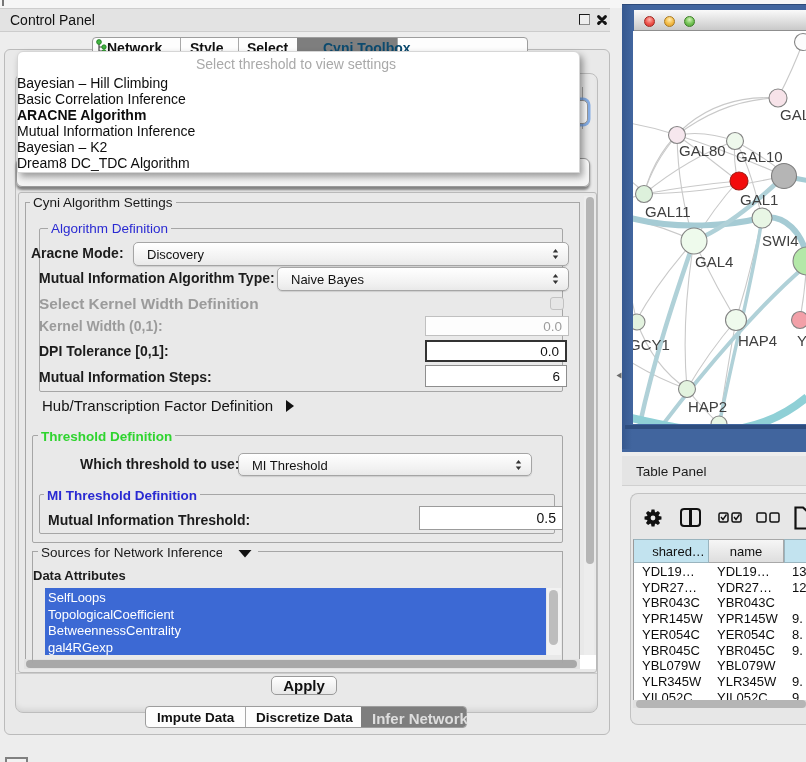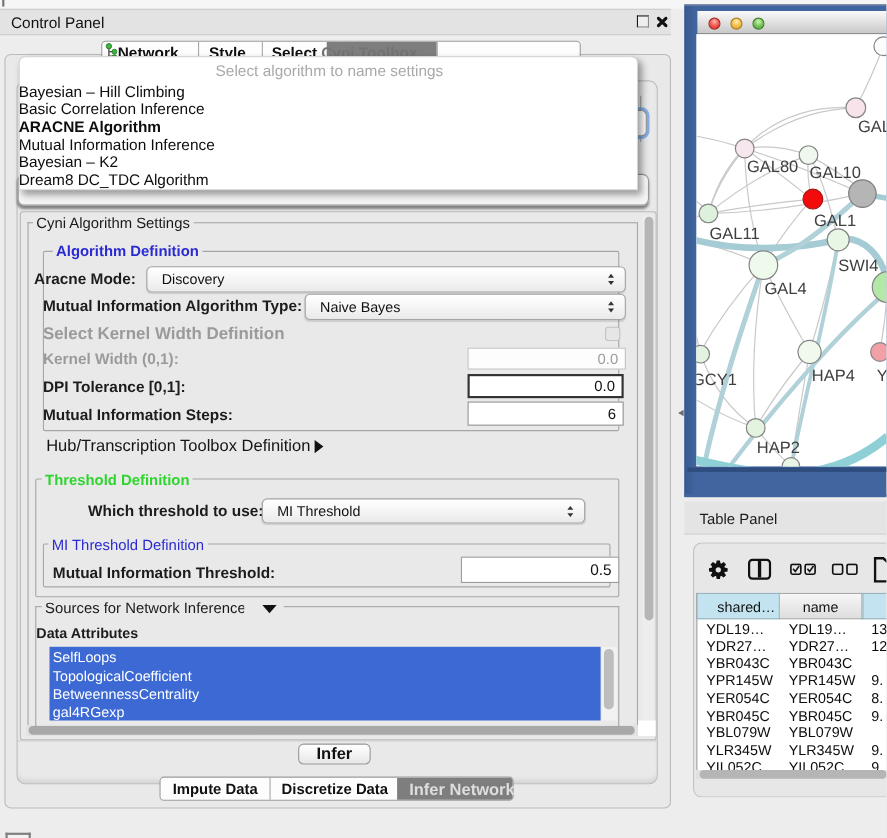--- a/index.html
+++ b/index.html
@@ -38,42 +38,42 @@
 </div>
 <svg class="abs" style="left:95px;top:39px" width="12" height="16" viewBox="0 0 12 16">
  <path d="M4 4 L4 12 M4 8 L9 8 M4 12 L9 12" stroke="#4a4a4a" stroke-width="1.2" fill="none"></path>
  <circle cx="4" cy="3" r="2.4" fill="#44b544" stroke="#1c7a1c" stroke-width="0.8"></circle>
  <circle cx="9" cy="8" r="2.2" fill="#44b544" stroke="#1c7a1c" stroke-width="0.8"></circle>
  <circle cx="9" cy="13" r="2.2" fill="#44b544" stroke="#1c7a1c" stroke-width="0.8"></circle>
 </svg>
 <div class="abs" style="left:107px;top:40px;font-size:14px;font-weight:600;color:#111;">Network</div>
 <div class="abs" style="left:190px;top:40px;font-size:14px;font-weight:600;color:#111;">Style</div>
 <div class="abs" style="left:247px;top:40px;font-size:14px;font-weight:600;color:#111;">Select</div>
-<div class="abs" style="left:292px;top:40px;font-size:14px;font-weight:600;color:#737373;">Cyni Toolbox</div>
+<div class="abs" style="left:323px;top:40px;font-size:14px;font-weight:600;color:#0c4a6e;">Cyni Toolbox</div>
 <div class="abs" style="left:407px;top:40px;font-size:14px;font-weight:600;color:#111;margin-top:35px;">jActiveMNodules</div>
 
 <div class="abs" style="left:15px;top:73px;width:583px;height:640px;background:#e9e9e9;border:1px solid #bdbdbd;border-radius:8px;box-sizing:border-box;box-shadow:inset 0 -5px 7px -4px rgba(0,0,0,.14);"></div>
 
 <div class="abs" style="left:582px;top:87px;width:1px;height:42px;background:#a2a2a2;"></div>
 <div class="abs" style="left:200px;top:100px;width:386px;height:22px;background:#fff;border:1px solid #979797;border-radius:5px;box-shadow:0 0 0 2.5px rgba(110,160,230,.8);"></div>
 <div class="abs" style="left:16px;top:158px;width:572px;height:27px;background:linear-gradient(#ffffff,#f3f3f3);border:1px solid #9a9a9a;border-radius:6px;box-shadow:0 2.5px 2.5px rgba(0,0,0,.45);"></div>
 
 <div class="abs" style="left:18px;top:192px;width:579px;height:481px;background:#e9e9e9;border:1px solid #b9b9b9;border-radius:3px;box-sizing:border-box;"></div>
 
 <div class="abs" style="left:25px;top:202px;width:553px;height:460px;border:1px solid #a6a6a6;border-bottom:none;"></div>
 <div class="gtitle" style="left:30px;top:195px;color:#1a1a1a;">Cyni Algorithm Settings</div>
 
 <div class="abs" style="left:584px;top:196px;width:10px;height:460px;background:#ededed;"></div>
 <div class="abs" style="left:586px;top:197px;width:8px;height:367px;background:#b5b5b5;border-radius:4px;"></div>
 <div class="abs" style="left:24px;top:659px;width:556px;height:10px;background:#e2e2e2;"></div>
 <div class="abs" style="left:26px;top:660px;width:551px;height:8px;background:#a8a8a8;border-radius:4px;"></div>
 <div class="abs" style="left:580px;top:655px;width:16px;height:14px;background:#fff;"></div>
 
 <div class="group" style="left:39px;top:228px;width:522px;height:162px;"></div>
-<div class="gtitle" style="left:48px;top:221px;color:#2a2ad2;font-weight:bold;">Algorithm Definition</div>
+<div class="gtitle" style="left:48px;top:221px;color:#2a2ad2;font-weight:normal;">Algorithm Definition</div>
 
 <div class="lbl" style="left:31px;top:244.5px;">Aracne Mode:</div>
 <div class="combo" style="left:133px;top:242px;width:434px;height:22px;">
     <span class="tx">Discovery</span>
 <svg class="ar" viewBox="0 0 9 14">
       <path d="M4.5 0.5 L8 5 L1 5 Z M4.5 13.5 L8 9 L1 9 Z" fill="#333"></path>
     </svg>
   </div>
 
 <div class="lbl" style="left:39px;top:269.5px;">Mutual Information Algorithm Type:</div>
@@ -95,75 +95,75 @@
 <div class="lbl" style="left:39px;top:342.5px;">DPI Tolerance [0,1]:</div>
 <div class="field" style="left:425px;top:340px;width:142px;height:22px;border:2px solid #333333;box-sizing:border-box;">
     <span>0.0</span>
   </div>
 
 <div class="lbl" style="left:39px;top:368.5px;">Mutual Information Steps:</div>
 <div class="field" style="left:425px;top:365px;width:142px;height:22px;border:1px solid #8e8e8e;box-sizing:border-box;">
     <span>6</span>
   </div>
 
-<div class="abs" style="left:42px;top:396.5px;font-size:15px;color:#141414;">Hub/Transcription Toolbox Definition</div>
+<div class="abs" style="left:42px;top:396.5px;font-size:15px;color:#141414;">Hub/Transcription Factor Definition</div>
 <svg class="abs" style="left:285px;top:399px" width="10" height="14" viewBox="0 0 10 14">
     <path d="M1 1 L9 7 L1 13 Z" fill="#111"></path>
   </svg>
 
 <div class="group" style="left:32px;top:435px;width:529px;height:106px;"></div>
 <div class="gtitle" style="left:38px;top:429px;color:#2fd42f;font-weight:bold;">Threshold Definition</div>
 
 <div class="lbl" style="left:80px;top:456px;">Which threshold to use:</div>
 <div class="combo" style="left:238px;top:453px;width:292px;height:21px;">
     <span class="tx">MI Threshold</span>
 <svg class="ar" viewBox="0 0 9 14">
       <path d="M4.5 0.5 L8 5 L1 5 Z M4.5 13.5 L8 9 L1 9 Z" fill="#333"></path>
     </svg>
   </div>
 
 <div class="group" style="left:39px;top:494px;width:514px;height:38px;"></div>
-<div class="gtitle" style="left:44px;top:488px;color:#2a2ad2;font-weight:normal;">MI Threshold Definition</div>
+<div class="gtitle" style="left:44px;top:488px;color:#2a2ad2;font-weight:bold;">MI Threshold Definition</div>
 <div class="lbl" style="left:48px;top:512px;">Mutual Information Threshold:</div>
 <div class="field" style="left:419px;top:506px;width:144px;height:24px;border:1px solid #9b9b9b;box-sizing:border-box;font-size:14px;">
     <span>0.5</span>
   </div>
 
 <div class="abs" style="left:32px;top:551px;width:529px;height:111px;border:1px solid #a6a6a6;border-bottom:none;"></div>
 <div class="gtitle" style="left:38px;top:545px;color:#1a1a1a;">Sources for Network Inference</div>
 <div class="abs" style="left:222px;top:546px;width:36px;height:11px;background:#e9e9e9;"></div>
 <svg class="abs" style="left:238px;top:549px" width="14" height="9" viewBox="0 0 14 9">
     <path d="M0.5 1 L13.5 1 L7 8.5 Z" fill="#111"></path>
   </svg>
 <div class="lbl" style="left:33px;top:568px;font-size:13px;text-align:center;">Data Attributes</div>
 
 <div class="abs" style="left:45px;top:588px;width:501px;height:67px;background:#3c69d4;"></div>
 <div class="abs" style="left:48px;top:590px;width:400px;font-size:13px;line-height:16.6px;color:#fff;">SelfLoops<br>TopologicalCoefficient<br>BetweennessCentrality<br>gal4RGexp</div>
 <div class="abs" style="left:547px;top:588px;width:14px;height:67px;background:#f2f2f2;"></div>
 <div class="abs" style="left:549px;top:590px;width:9px;height:55px;background:#bdbdbd;border-radius:4.5px;"></div>
 
 <div class="abs" style="left:16px;top:673px;width:581px;height:1px;background:#cccccc;"></div>
-<div class="abs" style="left:271px;top:676px;width:66px;height:19px;background:linear-gradient(#ffffff,#e7e7e7);border:1px solid #9a9a9a;border-radius:5px;box-sizing:border-box;text-align:center;font-size:15px;font-weight:600;color:#111;line-height:18px;">Infer</div>
+<div class="abs" style="left:271px;top:676px;width:66px;height:19px;background:linear-gradient(#ffffff,#e7e7e7);border:1px solid #9a9a9a;border-radius:5px;box-sizing:border-box;text-align:center;font-size:15px;font-weight:600;color:#111;line-height:18px;">Apply</div>
 
 <div class="abs" style="left:145px;top:706px;width:322px;height:22px;background:#fdfdfd;border:1px solid #9d9d9d;border-radius:4px;box-sizing:border-box;overflow:hidden;">
   <div class="abs" style="left:99px;top:0;width:1px;height:22px;background:#a8a8a8;"></div>
   <div class="abs" style="left:215px;top:0;width:107px;height:22px;background:#7e7e7e;"></div>
 </div>
 <div class="abs" style="left:157px;top:709.5px;font-size:13.5px;font-weight:600;color:#111;">Impute Data</div>
 <div class="abs" style="left:256px;top:709.5px;font-size:13.5px;font-weight:600;color:#111;">Discretize Data</div>
 <div class="abs" style="left:372px;top:709.5px;font-size:15px;font-weight:600;color:#dedede;">Infer Network</div>
 
 <div class="abs" style="left:5px;top:757px;width:19px;height:8px;background:#f2f2f2;border:2px solid #808080;border-bottom:none;"></div>
 
 <svg class="abs" style="left:616px;top:372px" width="6" height="7" viewBox="0 0 6 7">
     <path d="M5.5 0.5 L5.5 6.5 L0.5 3.5 Z" fill="#6b6b6b"></path>
   </svg>
 
 <div class="abs" style="left:17px;top:51px;width:563px;height:122px;background:#fff;border:1px solid #d6d6d6;border-radius:6px 6px 0 0;box-sizing:border-box;box-shadow:3px 4px 7px rgba(0,0,0,.38);"></div>
-<div class="abs" style="left:196px;top:56px;font-size:14px;color:#a9a9a9;">Select algorithm to name settings</div>
+<div class="abs" style="left:196px;top:56px;font-size:14px;color:#a9a9a9;">Select threshold to view settings</div>
 <div class="abs" style="left:17px;top:74.5px;font-size:14px;color:#0d0d0d;line-height:16.1px;white-space:nowrap;">Bayesian – Hill Climbing<br>Basic Correlation Inference<br><b>ARACNE Algorithm</b><br>Mutual Information Inference<br>Bayesian – K2<br>Dream8 DC_TDC Algorithm</div>
 
 <div class="abs" style="left:622px;top:4px;width:184px;height:447px;background:linear-gradient(90deg,#36588e,#41659e 10px);border-top:1px solid #2d4a79;box-sizing:border-box;"></div>
 <div class="abs" style="left:634px;top:10px;width:172px;height:21px;background:linear-gradient(#fafafa,#c9c9c9);border-bottom:1px solid #8f8f8f;box-sizing:border-box;"></div>
 <div class="abs" style="left:643.5px;top:16px;width:11px;height:11px;border-radius:50%;background:radial-gradient(circle at 50% 30%,#ffb3ad,#ed544c 55%,#d8322b);border:1px solid #a02620;box-sizing:border-box;"></div>
 <div class="abs" style="left:663.5px;top:16px;width:11px;height:11px;border-radius:50%;background:radial-gradient(circle at 50% 30%,#ffedb3,#f3bb45 55%,#dd9e2f);border:1px solid #ab7a1e;box-sizing:border-box;"></div>
 <div class="abs" style="left:683.5px;top:16px;width:11px;height:11px;border-radius:50%;background:radial-gradient(circle at 50% 30%,#d2f3b8,#72c254 55%,#54a23a);border:1px solid #3c7f26;box-sizing:border-box;"></div>
 <div class="abs" style="left:625px;top:425px;width:181px;height:4px;background:#2e4d7e;"></div>
 <div class="abs" style="left:622px;top:449px;width:184px;height:3px;background:#41659e;"></div>
 

